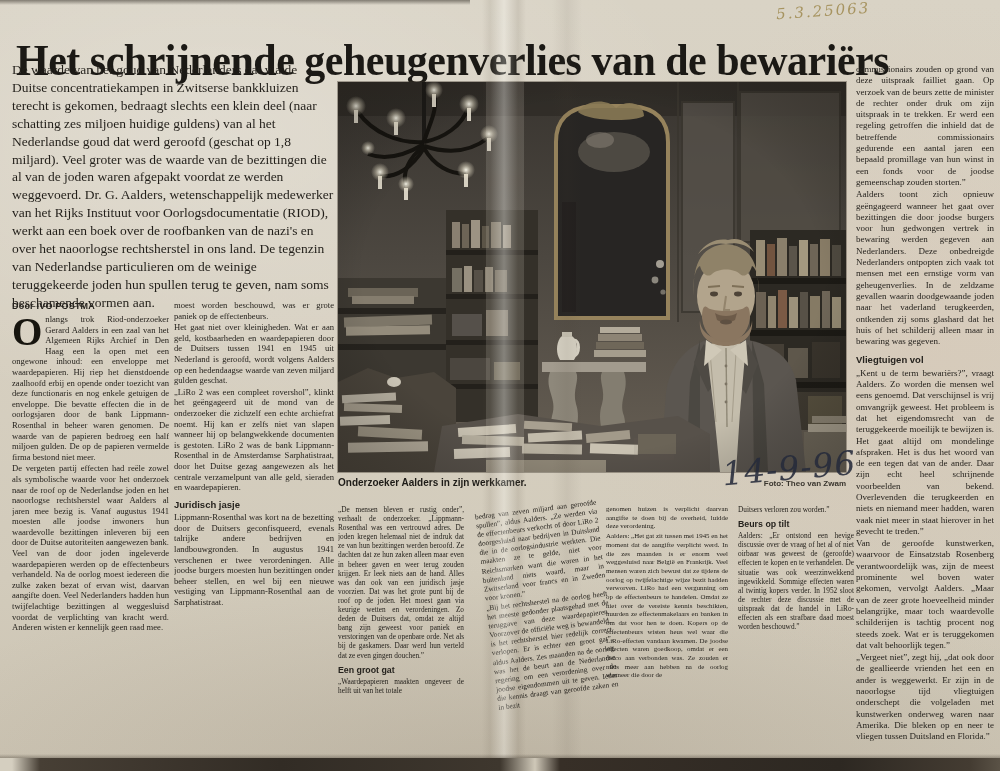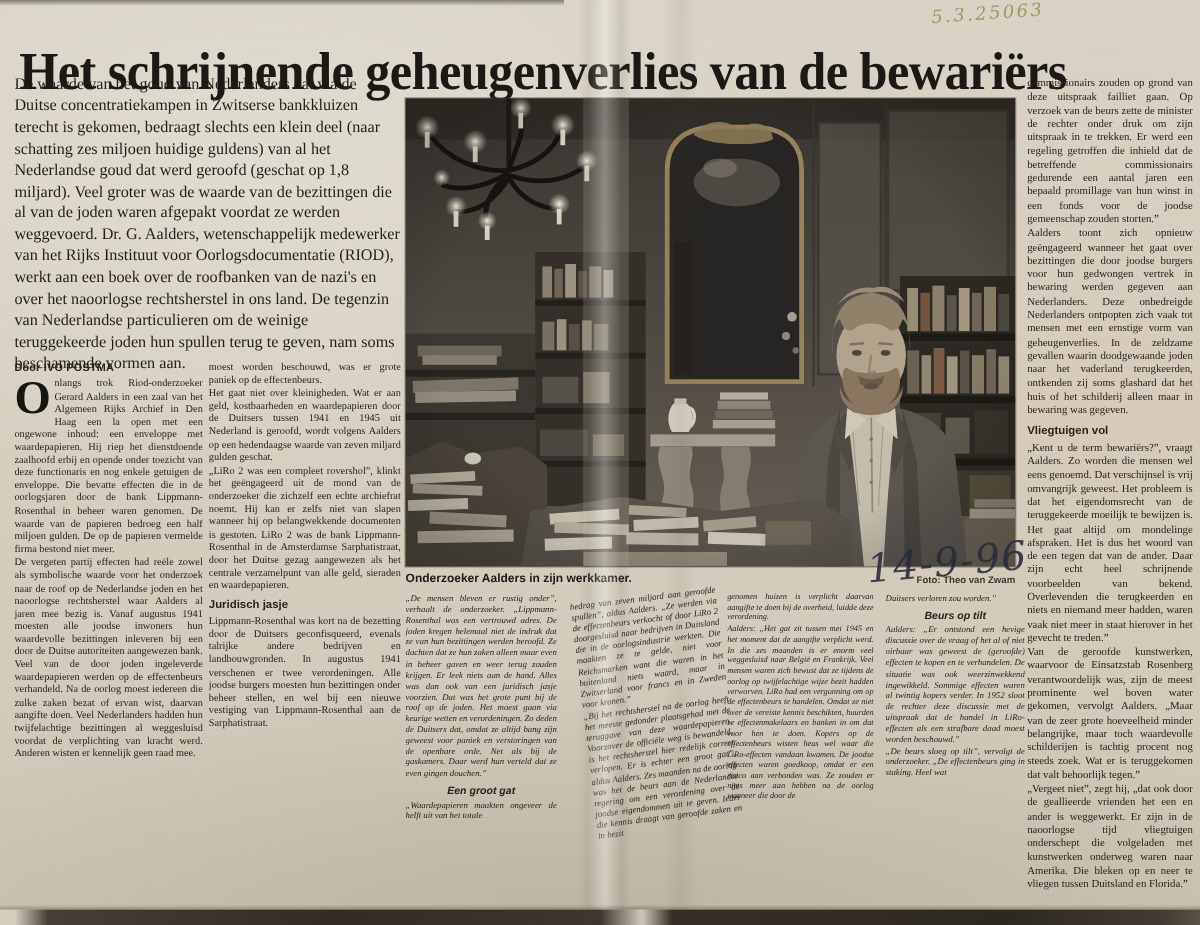--- a/index.html
+++ b/index.html
@@ -28,27 +28,27 @@
   .archive-mark{position:absolute;left:776px;top:2px;color:#9f8a50;opacity:.85;
     font-family:"DejaVu Serif",serif;font-style:italic;font-size:15px;letter-spacing:2px;transform:rotate(-4deg);}
 
   .lede{position:absolute;left:12px;top:61px;width:322px;font-size:13.5px;line-height:17.9px;color:#221f1a;}
 
   .byline{position:absolute;left:12px;top:301px;font-family:"Liberation Sans",sans-serif;font-weight:700;font-size:9px;letter-spacing:.2px;}
 
   .col{position:absolute;text-align:justify;overflow:hidden;}
   .col p{margin:0 0 1px 0;}
   .subhead{font-family:"Liberation Sans",sans-serif;font-weight:700;font-size:9.5px;margin:7px 0 2px 0;text-align:left;}
-  .bsubhead{font-size:8.8px;margin:6px 0 2px 0;text-align:center;}
+  .bsubhead{font-size:8.8px;margin:6px 0 2px 0;}
 
   .col1{left:12px;top:314px;width:157px;height:446px;font-size:8.6px;line-height:10.6px;}
   .col2{left:174px;top:300px;width:160px;height:460px;font-size:8.6px;line-height:10.6px;}
   .dropcap{float:left;font-size:39px;line-height:31px;font-weight:700;padding:2px 3px 0 0;color:#17150f;}
 
-  .bcol{top:494px;height:254px;font-size:7.3px;line-height:9.1px;font-style:italic;}
+  .bcol{top:505px;height:254px;font-size:7.3px;line-height:9.1px;}
   .col3{left:338px;width:126px;}
   .col4{left:474px;width:122px;overflow:visible;}
   .col4 .warp{transform:rotate(-7deg);transform-origin:50% 0%;}
   .col5{left:606px;width:122px;font-size:6.9px;line-height:8.7px;}
   .col6{left:738px;width:116px;}
   .col7{left:856px;top:64px;width:138px;height:704px;font-size:9px;line-height:11.3px;}
 
   .photo{position:absolute;left:338px;top:82px;width:508px;height:390px;background:#444038;box-shadow:0 0 0 1px rgba(60,52,42,.4);}
   .photo svg{display:block;width:100%;height:100%;}
   .caption-row{position:absolute;left:338px;top:475px;width:508px;height:24px;font-family:"Liberation Sans",sans-serif;}
@@ -359,21 +359,20 @@
 
   <div class="col bcol col5">
     <p>genomen huizen is verplicht daarvan aangifte te doen bij de overheid, luidde deze verordening.</p>
     <p>Aalders: „Het gat zit tussen mei 1945 en het moment dat de aangifte verplicht werd. In die zes maanden is er enorm veel weggesluisd naar België en Frankrijk. Veel mensen waren zich bewust dat ze tijdens de oorlog op twijfelachtige wijze bezit hadden verworven. LiRo had een vergunning om op de effectenbeurs te handelen. Omdat ze niet over de vereiste kennis beschikten, huurden ze effectenmakelaars en banken in om dat voor hen te doen. Kopers op de effectenbeurs wisten heus wel waar die LiRo-effecten vandaan kwamen. De joodse effecten waren goedkoop, omdat er een risico aan verbonden was. Ze zouden er niets meer aan hebben na de oorlog wanneer die door de</p>
   </div>
 
   <div class="col bcol col6">
     <p>Duitsers verloren zou worden.”</p>
     <div class="subhead bsubhead">Beurs op tilt</div>
     <p>Aalders: „Er ontstond een hevige discussie over de vraag of het al of niet oirbaar was geweest de (geroofde) effecten te kopen en te verhandelen. De situatie was ook weerzinwekkend ingewikkeld. Sommige effecten waren al twintig kopers verder. In 1952 sloot de rechter deze discussie met de uitspraak dat de handel in LiRo-effecten als een strafbare daad moest worden beschouwd.”</p>
-    <p>„De beurs sloeg op tilt”, vervolgt de onderzoeker. „De effectenbeurs ging in staking. Heel wat</p>
   </div>
 
   <div class="col col7">
     <p>commissionairs zouden op grond van deze uitspraak failliet gaan. Op verzoek van de beurs zette de minister de rechter onder druk om zijn uitspraak in te trekken. Er werd een regeling getroffen die inhield dat de betreffende commissionairs gedurende een aantal jaren een bepaald promillage van hun winst in een fonds voor de joodse gemeenschap zouden storten.”</p>
     <p>Aalders toont zich opnieuw geëngageerd wanneer het gaat over bezittingen die door joodse burgers voor hun gedwongen vertrek in bewaring werden gegeven aan Nederlanders. Deze onbedreigde Nederlanders ontpopten zich vaak tot mensen met een ernstige vorm van geheugenverlies. In de zeldzame gevallen waarin doodgewaande joden naar het vaderland terugkeerden, ontkenden zij soms glashard dat het huis of het schilderij alleen maar in bewaring was gegeven.</p>
     <div class="subhead">Vliegtuigen vol</div>
     <p>„Kent u de term bewariërs?”, vraagt Aalders. Zo worden die mensen wel eens genoemd. Dat verschijnsel is vrij omvangrijk geweest. Het probleem is dat het eigendomsrecht van de teruggekeerde moeilijk te bewijzen is. Het gaat altijd om mondelinge afspraken. Het is dus het woord van de een tegen dat van de ander. Daar zijn echt heel schrijnende voorbeelden van bekend. Overlevenden die terugkeerden en niets en niemand meer hadden, waren vaak niet meer in staat hierover in het gevecht te treden.”</p>
     <p>Van de geroofde kunstwerken, waarvoor de Einsatzstab Rosenberg verantwoordelijk was, zijn de meest prominente wel boven water gekomen, vervolgt Aalders. „Maar van de zeer grote hoeveelheid minder belangrijke, maar toch waardevolle schilderijen is tachtig procent nog steeds zoek. Wat er is teruggekomen dat valt behoorlijk tegen.”</p>
     <p>„Vergeet niet”, zegt hij, „dat ook door de geallieerde vrienden het een en ander is weggewerkt. Er zijn in de naoorlogse tijd vliegtuigen onderschept die volgeladen met kunstwerken onderweg waren naar Amerika. Die bleken op en neer te vliegen tussen Duitsland en Florida.”</p>
   </div>

